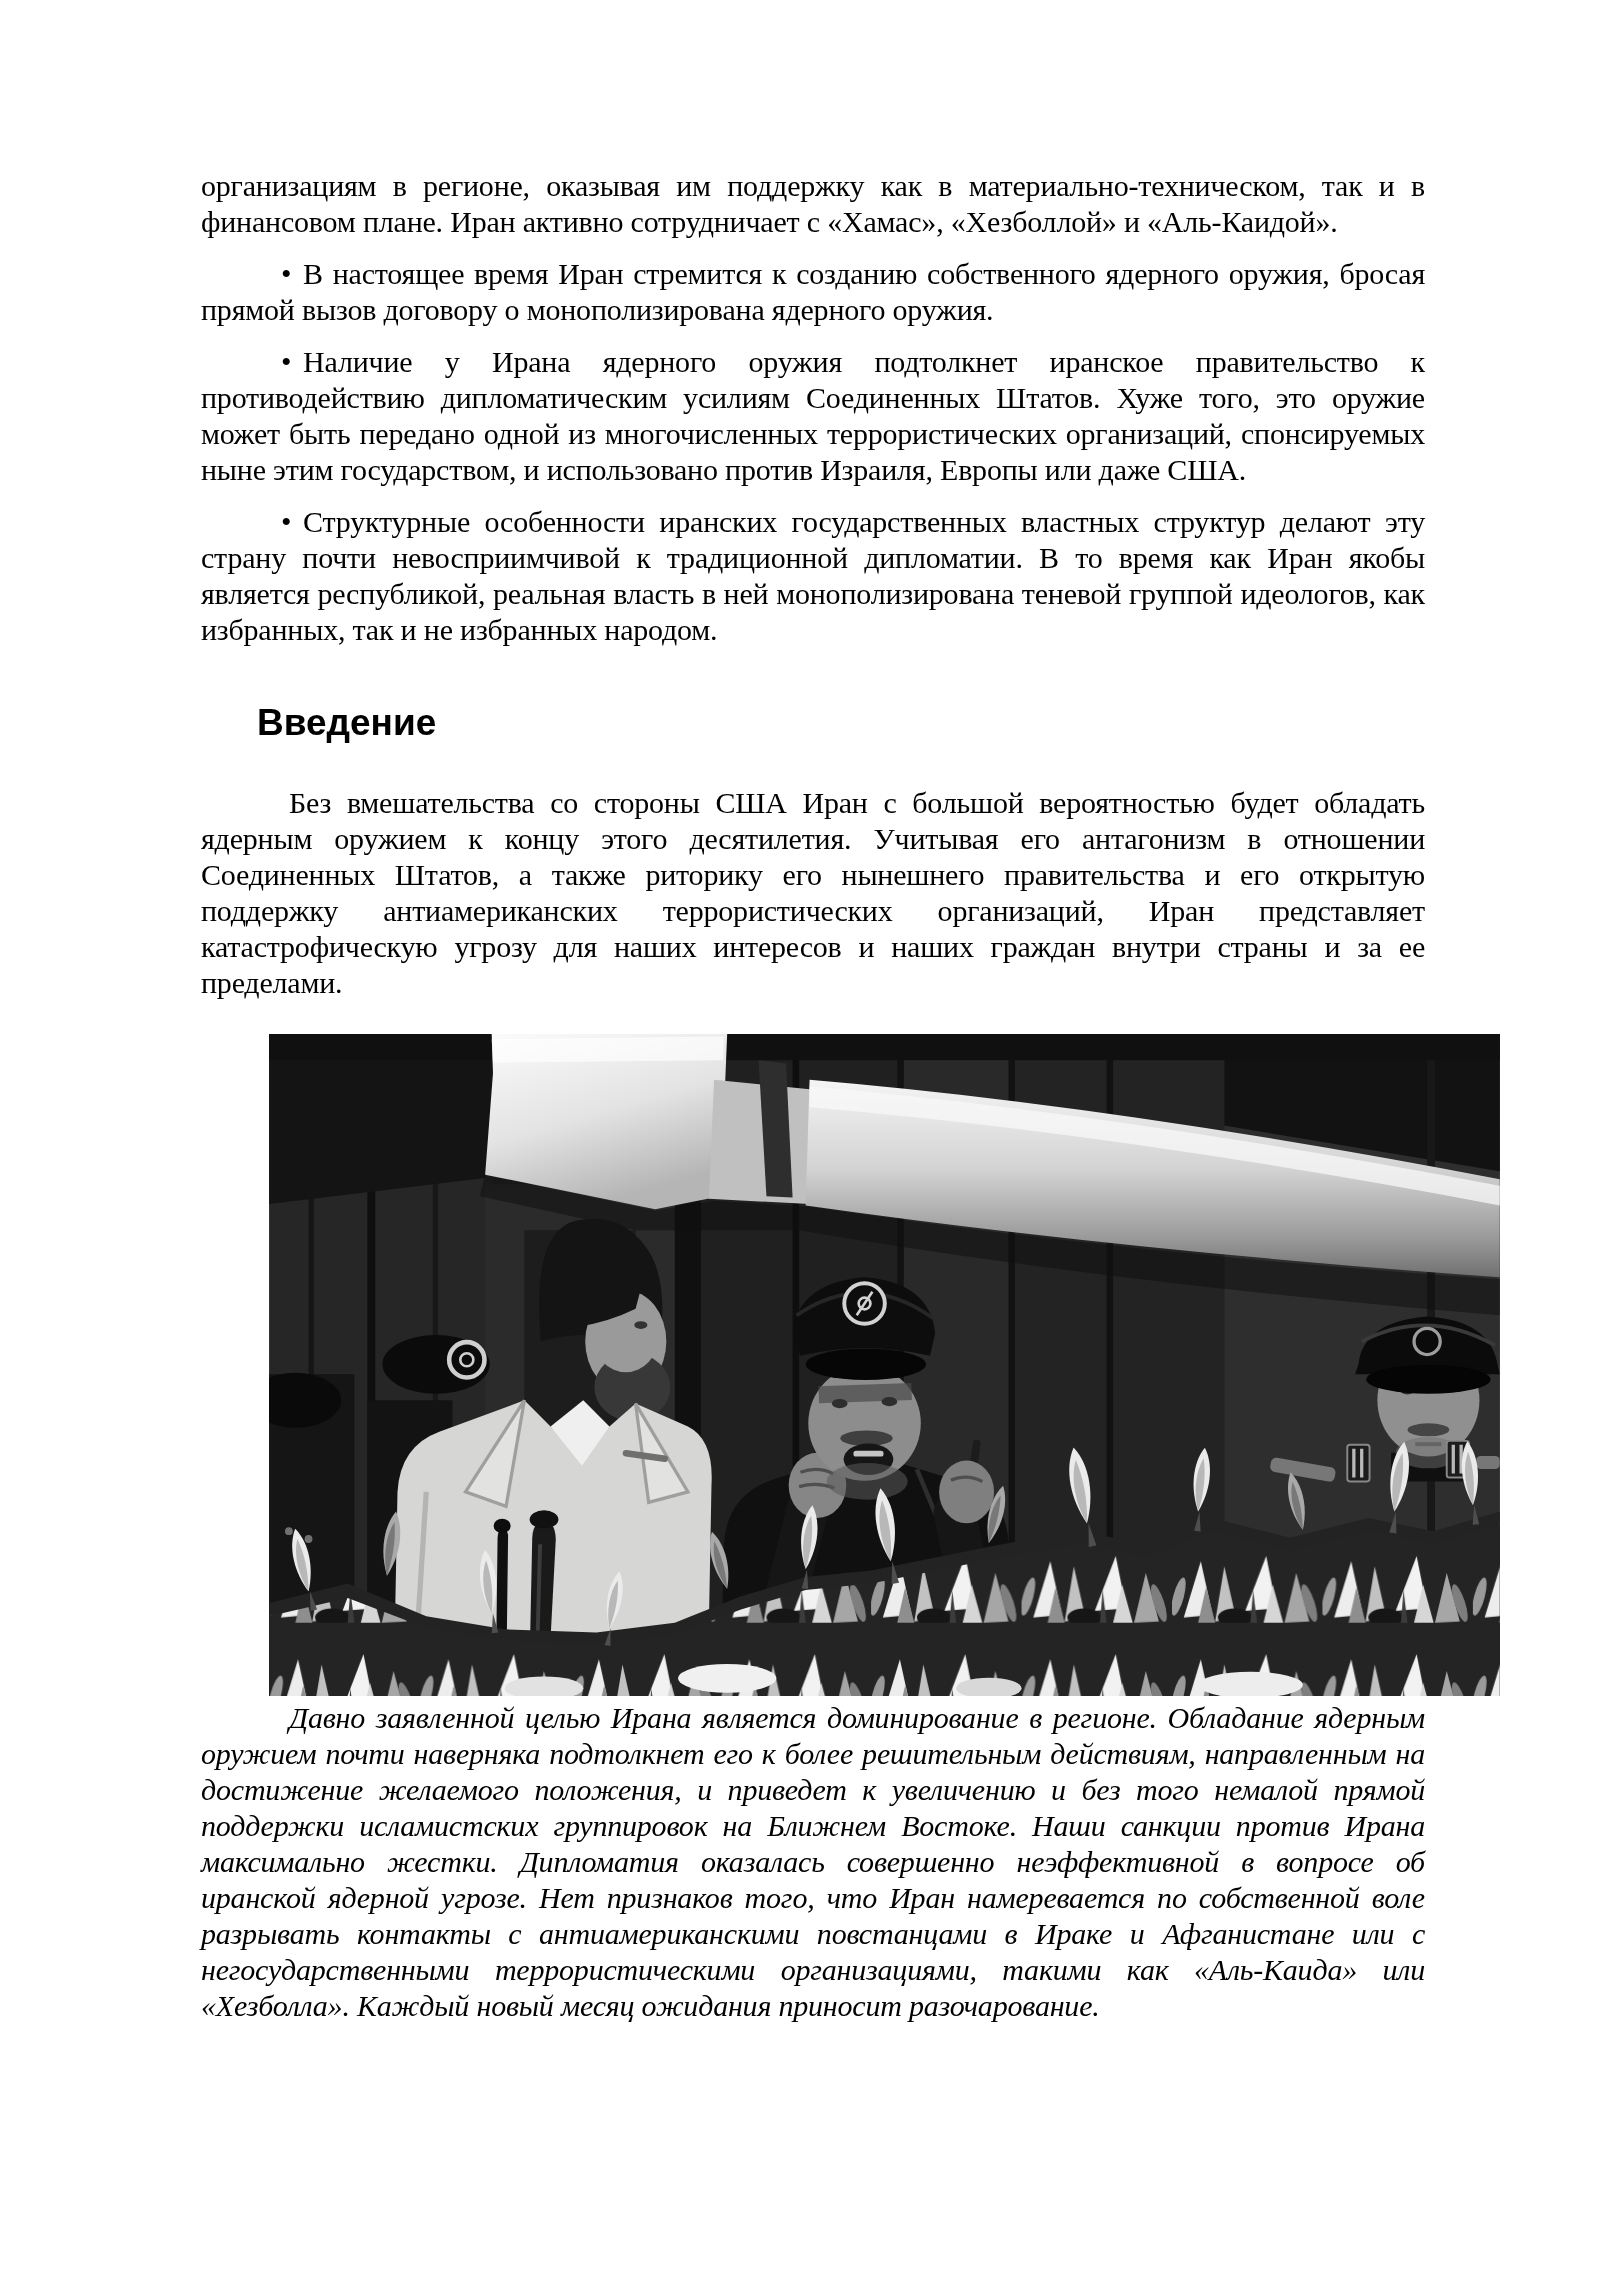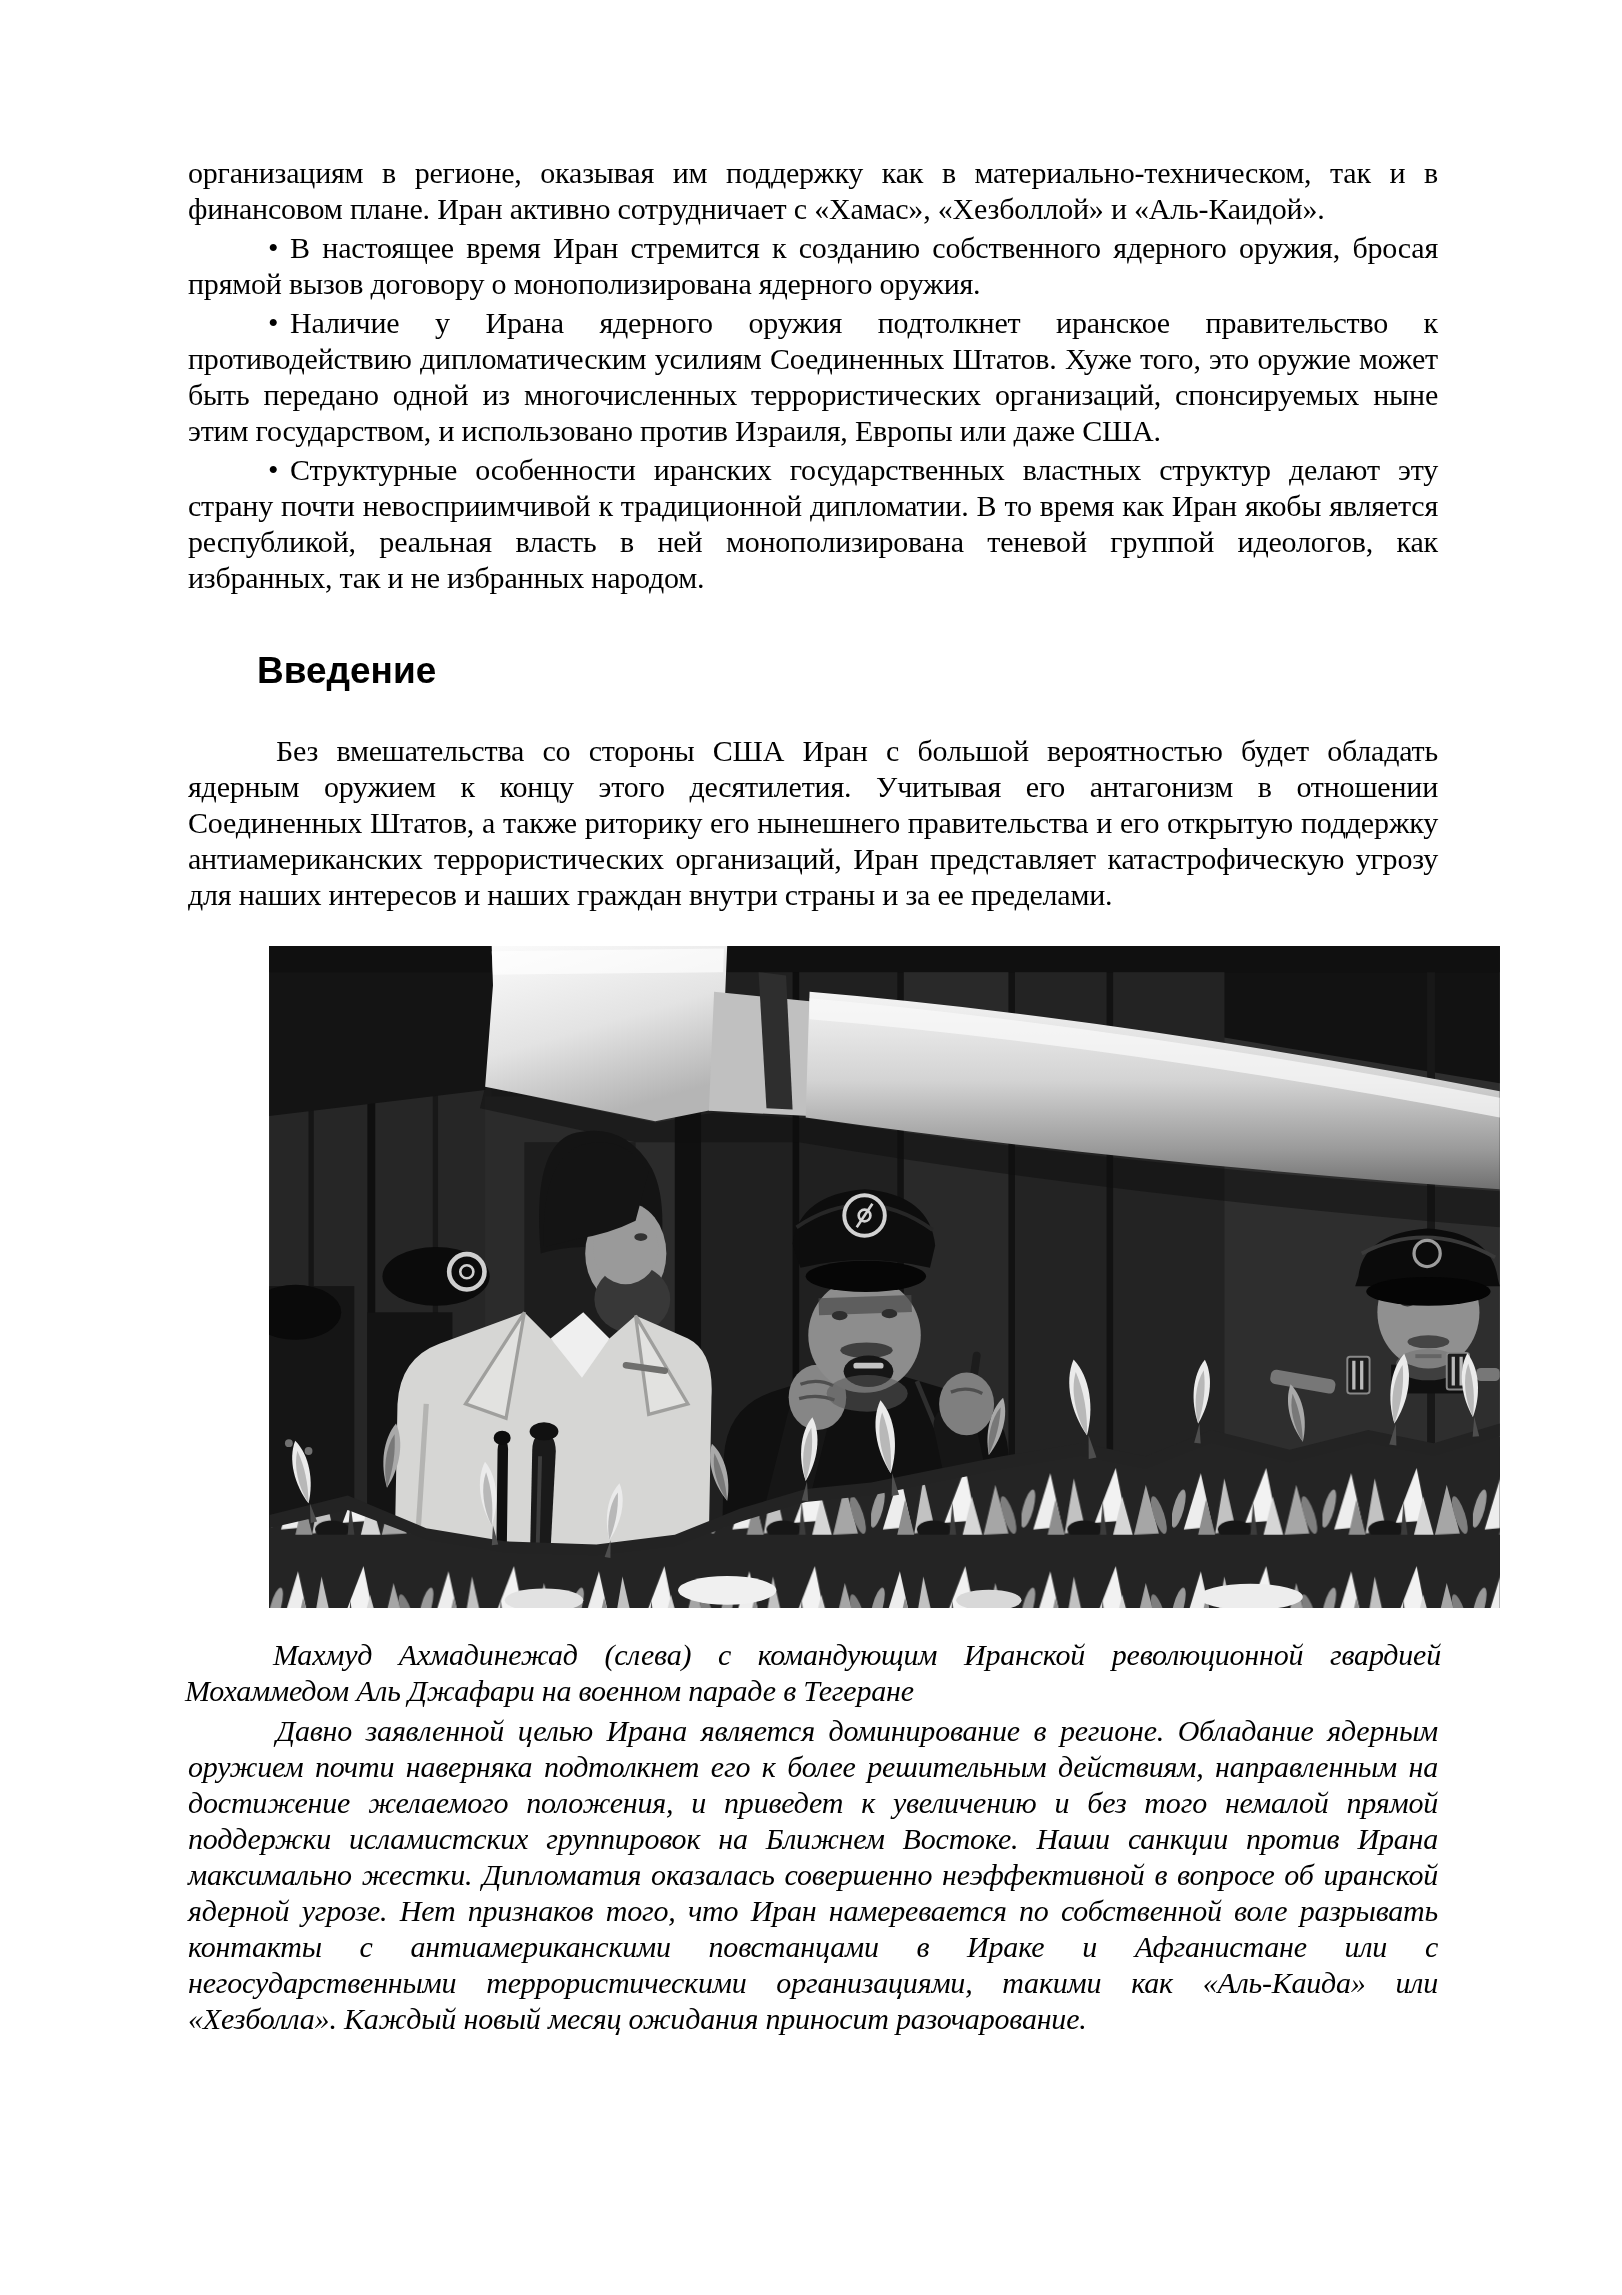--- a/index.html
+++ b/index.html
@@ -7,21 +7,21 @@
     position:relative;
     width:1623px;height:2295px;
     background:#ffffff;
     box-sizing:border-box;
     padding:152px 182px 0 185px;
     overflow:hidden;
     font-family:"Liberation Serif","DejaVu Serif",serif;
     color:#000000;
   }
   .par{
-    margin:3px;
+    margin:16px;
     font-size:30px;
     line-height:36px;
     letter-spacing:-0.2px;
     text-align:justify;
     text-indent:88px;
   }
   .par.noindent{text-indent:0;}
   .par.bullet{text-indent:80px;}
   .bullet-glyph{margin-right:11.8px;}
   .heading{
@@ -244,18 +244,17 @@
         <use href="#budLight" transform="translate(1720,730) rotate(8) scale(1.1)"></use>
         <use href="#budLight" transform="translate(1840,720) rotate(-5)"></use>
         <ellipse cx="700" cy="985" rx="75" ry="22" fill="#f0f0f0"></ellipse>
         <ellipse cx="420" cy="1000" rx="60" ry="18" fill="#e2e2e2"></ellipse>
         <ellipse cx="1100" cy="1000" rx="50" ry="16" fill="#d8d8d8"></ellipse>
         <ellipse cx="1500" cy="995" rx="80" ry="20" fill="#ededed"></ellipse>
       </g>
     </svg>
   </div>
 
-  <p class="caption">Махмуд Ахмадинежад (слева) с командующим Иранской революционной гвардией Мохаммедом Аль Джафари на военном параде в Тегеране</p>
 
   <p class="par closing">Давно заявленной целью Ирана является доминирование в регионе. Обладание ядерным оружием почти наверняка подтолкнет его к более решительным действиям, направленным на достижение желаемого положения, и приведет к увеличению и без того немалой прямой поддержки исламистских группировок на Ближнем Востоке. Наши санкции против Ирана максимально жестки. Дипломатия оказалась совершенно неэффективной в вопросе об иранской ядерной угрозе. Нет признаков того, что Иран намеревается по собственной воле разрывать контакты с антиамериканскими повстанцами в Ираке и Афганистане или с негосударственными террористическими организациями, такими как «Аль-Каида» или «Хезболла». Каждый новый месяц ожидания приносит разочарование.</p>
 
 </div>
 
 
 </body></html>

